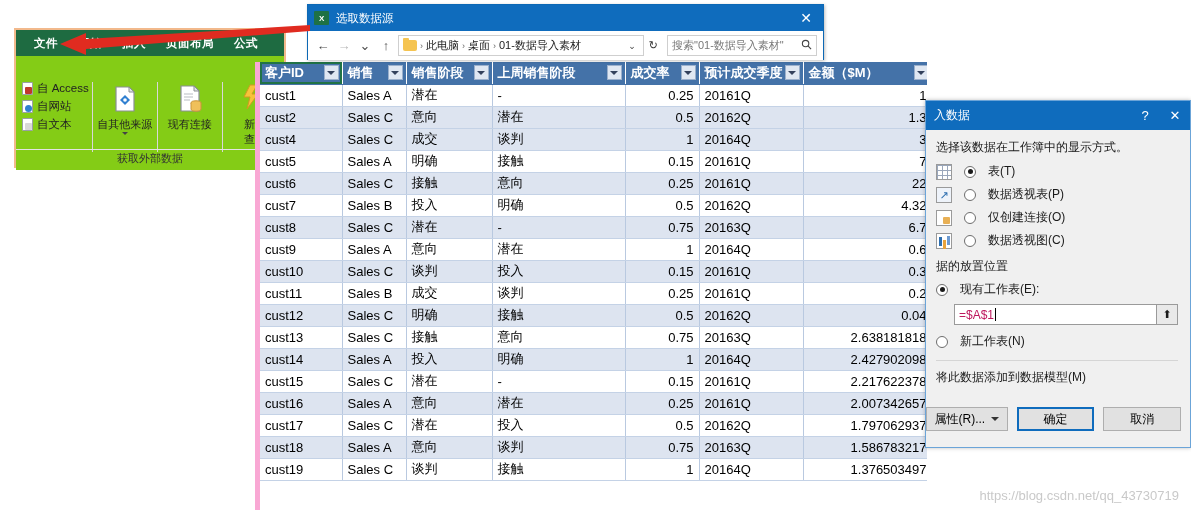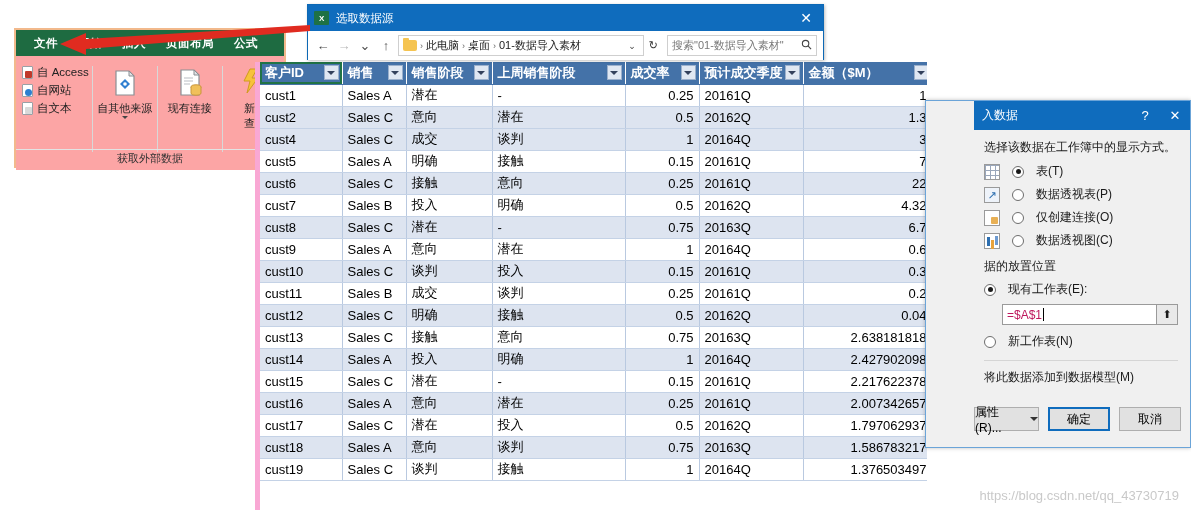--- a/index.html
+++ b/index.html
@@ -22,22 +22,22 @@
   }
   .excel-tabs {
     height: 26px; background: #1e6b41;
     display: flex; align-items: center; padding-left: 8px;
   }
   .excel-tab {
     color: #ffffff; font-size: 11.5px; font-weight: bold;
     padding: 0 10px; white-space: nowrap; letter-spacing: .5px;
   }
   .ribbon-body {
-    position: relative; height: 114px; background: #fca5a5;
-    display: flex; padding-top: 6px;
+    position: relative; height: 114px; background: #84cc16;
+    display: flex; padding-top: 22px;
   }
   .small-btn-col {
     display: flex; flex-direction: column; gap: 3px;
     padding-left: 6px; padding-top: 3px;
   }
   .small-btn {
     display: flex; align-items: center; gap: 4px;
     font-size: 11.5px; color: #222; white-space: nowrap;
   }
   .doc-icon {
@@ -180,21 +180,20 @@
 
   
   .import-dialog {
     position: absolute; left: 925px; top: 100px;
     width: 266px; height: 348px;
     background: #f0f0f0;
     border: 1px solid #6ba4d8;
     z-index: 5;
     box-shadow: 0 0 4px rgba(0,0,0,.25);
     overflow: hidden;
-    padding-left: 48px;
   }
   .imp-title {
     height: 29px; background: #0f6cbd; display:flex; align-items:center;
     color:#fff; padding-left: 8px;
   }
   .imp-title-text { font-size: 12px; flex:1; }
   .imp-help, .imp-x {
     width: 30px; text-align:center; font-size: 13px; color:#fff;
   }
   .imp-body { padding: 9px 12px 0 10px; background: #f0f0f0; height: 319px; position: relative;}

